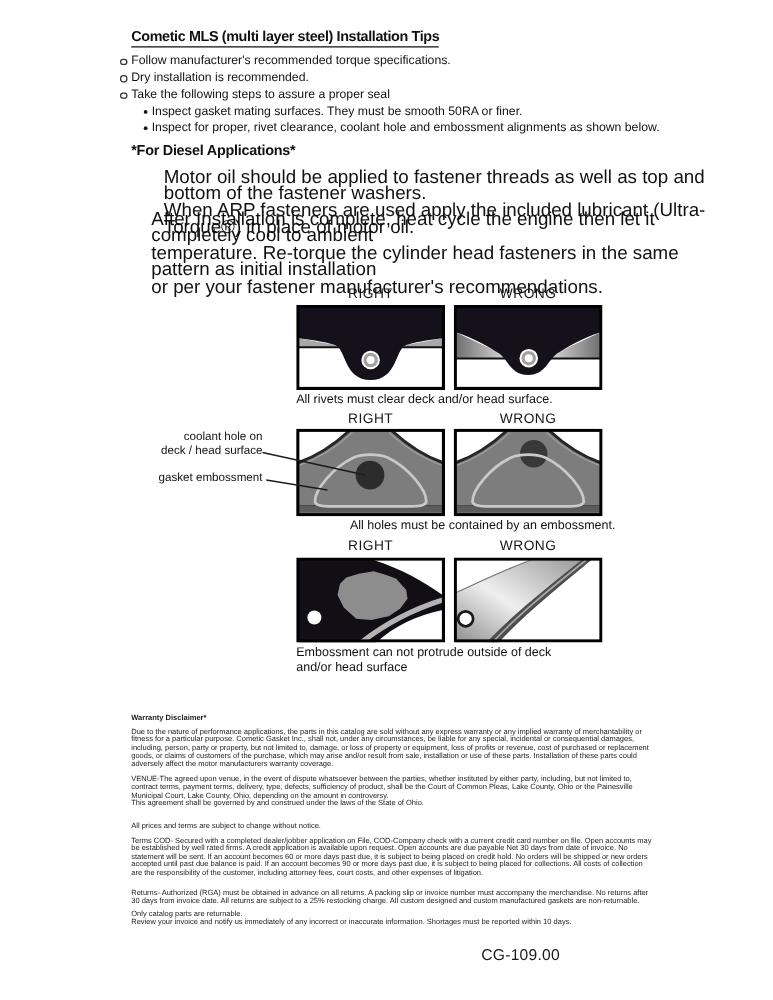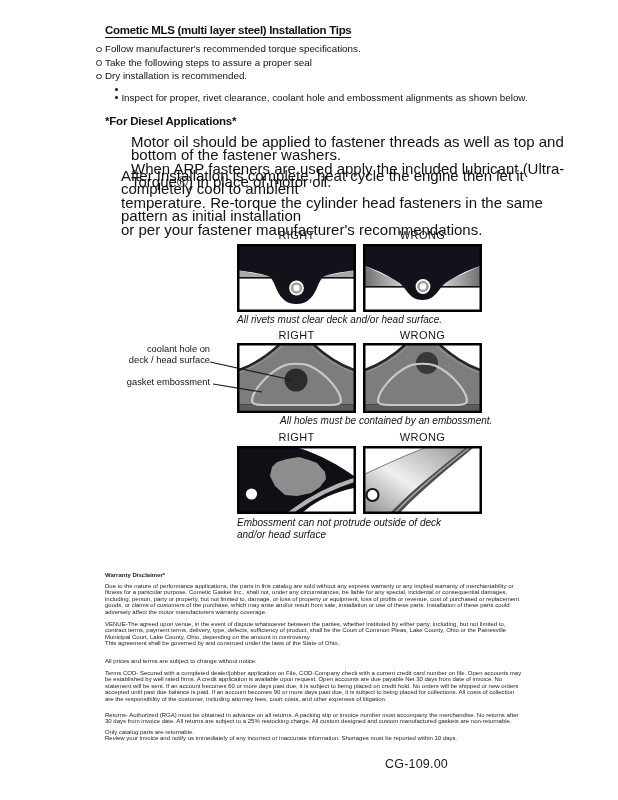--- a/index.html
+++ b/index.html
@@ -10,21 +10,21 @@
          border-bottom:1.4px solid #111;padding-bottom:1px;display:inline-block;}
   .body-text{font-size:15px;line-height:13.4px;white-space:pre-line;margin-left:26px;}
   .bullet-row{display:flex;align-items:flex-start;line-height:13.6px;font-size:9.8px;}
   .marker-open{width:3.6px;height:3.6px;border:1px solid #333;border-radius:50%;
                margin:4.6px 3.4px 0 0;flex:none;}
   .marker-dot{width:3.2px;height:3.2px;background:#111;border-radius:50%;
               margin:4.8px 3.2px 0 0;flex:none;}
   .sub{margin-left:19px;}
   .h2{font-size:11.5px;font-weight:bold;letter-spacing:-0.2px;}
   .rw-label{width:119px;text-align:center;font-size:11px;letter-spacing:0.4px;color:#161616;}
-  .caption{font-size:10px;line-height:12.4px;white-space:pre-line;color:#121212;font-style:italic;}
+  .caption{font-size:10px;line-height:12.4px;white-space:pre-line;color:#121212;}
   .side-label{font-size:9.3px;line-height:10.6px;text-align:right;white-space:pre-line;color:#121212;}
   .fine{font-size:6px;line-height:6.4px;white-space:pre-line;width:505px;color:#1c1c1c;}
   .fine-bold{font-weight:bold;}
   .doc-code{font-size:12.5px;color:#1a1a1a;letter-spacing:0.2px;}
   svg{display:block;}
 </style>
 </head>
 <body>
 
 <div id="page">
@@ -33,28 +33,29 @@
     <span class="title">Cometic MLS (multi layer steel) Installation Tips</span>
   </div>
 
   <div class="abs" style="left:96px;top:42px;width:470px;">
     <div class="bullet-row">
       <span class="marker-open"></span>
       <span>Follow manufacturer's recommended torque specifications.</span>
     </div>
     <div class="bullet-row">
       <span class="marker-open"></span>
-      <span>Take the following steps to assure a proper seal</span>
+      <span>Dry installation is recommended.</span>
     </div>
     <div class="bullet-row">
       <span class="marker-open"></span>
-      <span>Dry installation is recommended.</span>
+      <span>Take the following steps to assure a proper seal</span>
     </div>
     <div class="bullet-row sub">
       <span class="marker-dot"></span>
+      <span>Inspect gasket mating surfaces.  They must be smooth 50RA or finer.</span>
     </div>
     <div class="bullet-row sub">
       <span class="marker-dot"></span>
       <span>Inspect for proper, rivet clearance, coolant hole and embossment alignments as shown below.</span>
     </div>
   </div>
 
   <div class="abs h2" style="left:105px;top:115px;">*For Diesel Applications*</div>
   <div class="abs body-text" style="left:105px;top:135px;width:460px;">Motor oil should be applied to fastener threads as well as top and bottom of the fastener washers.
 When ARP fasteners are used apply the included lubricant (Ultra-Torque®) in place of motor oil.</div>

